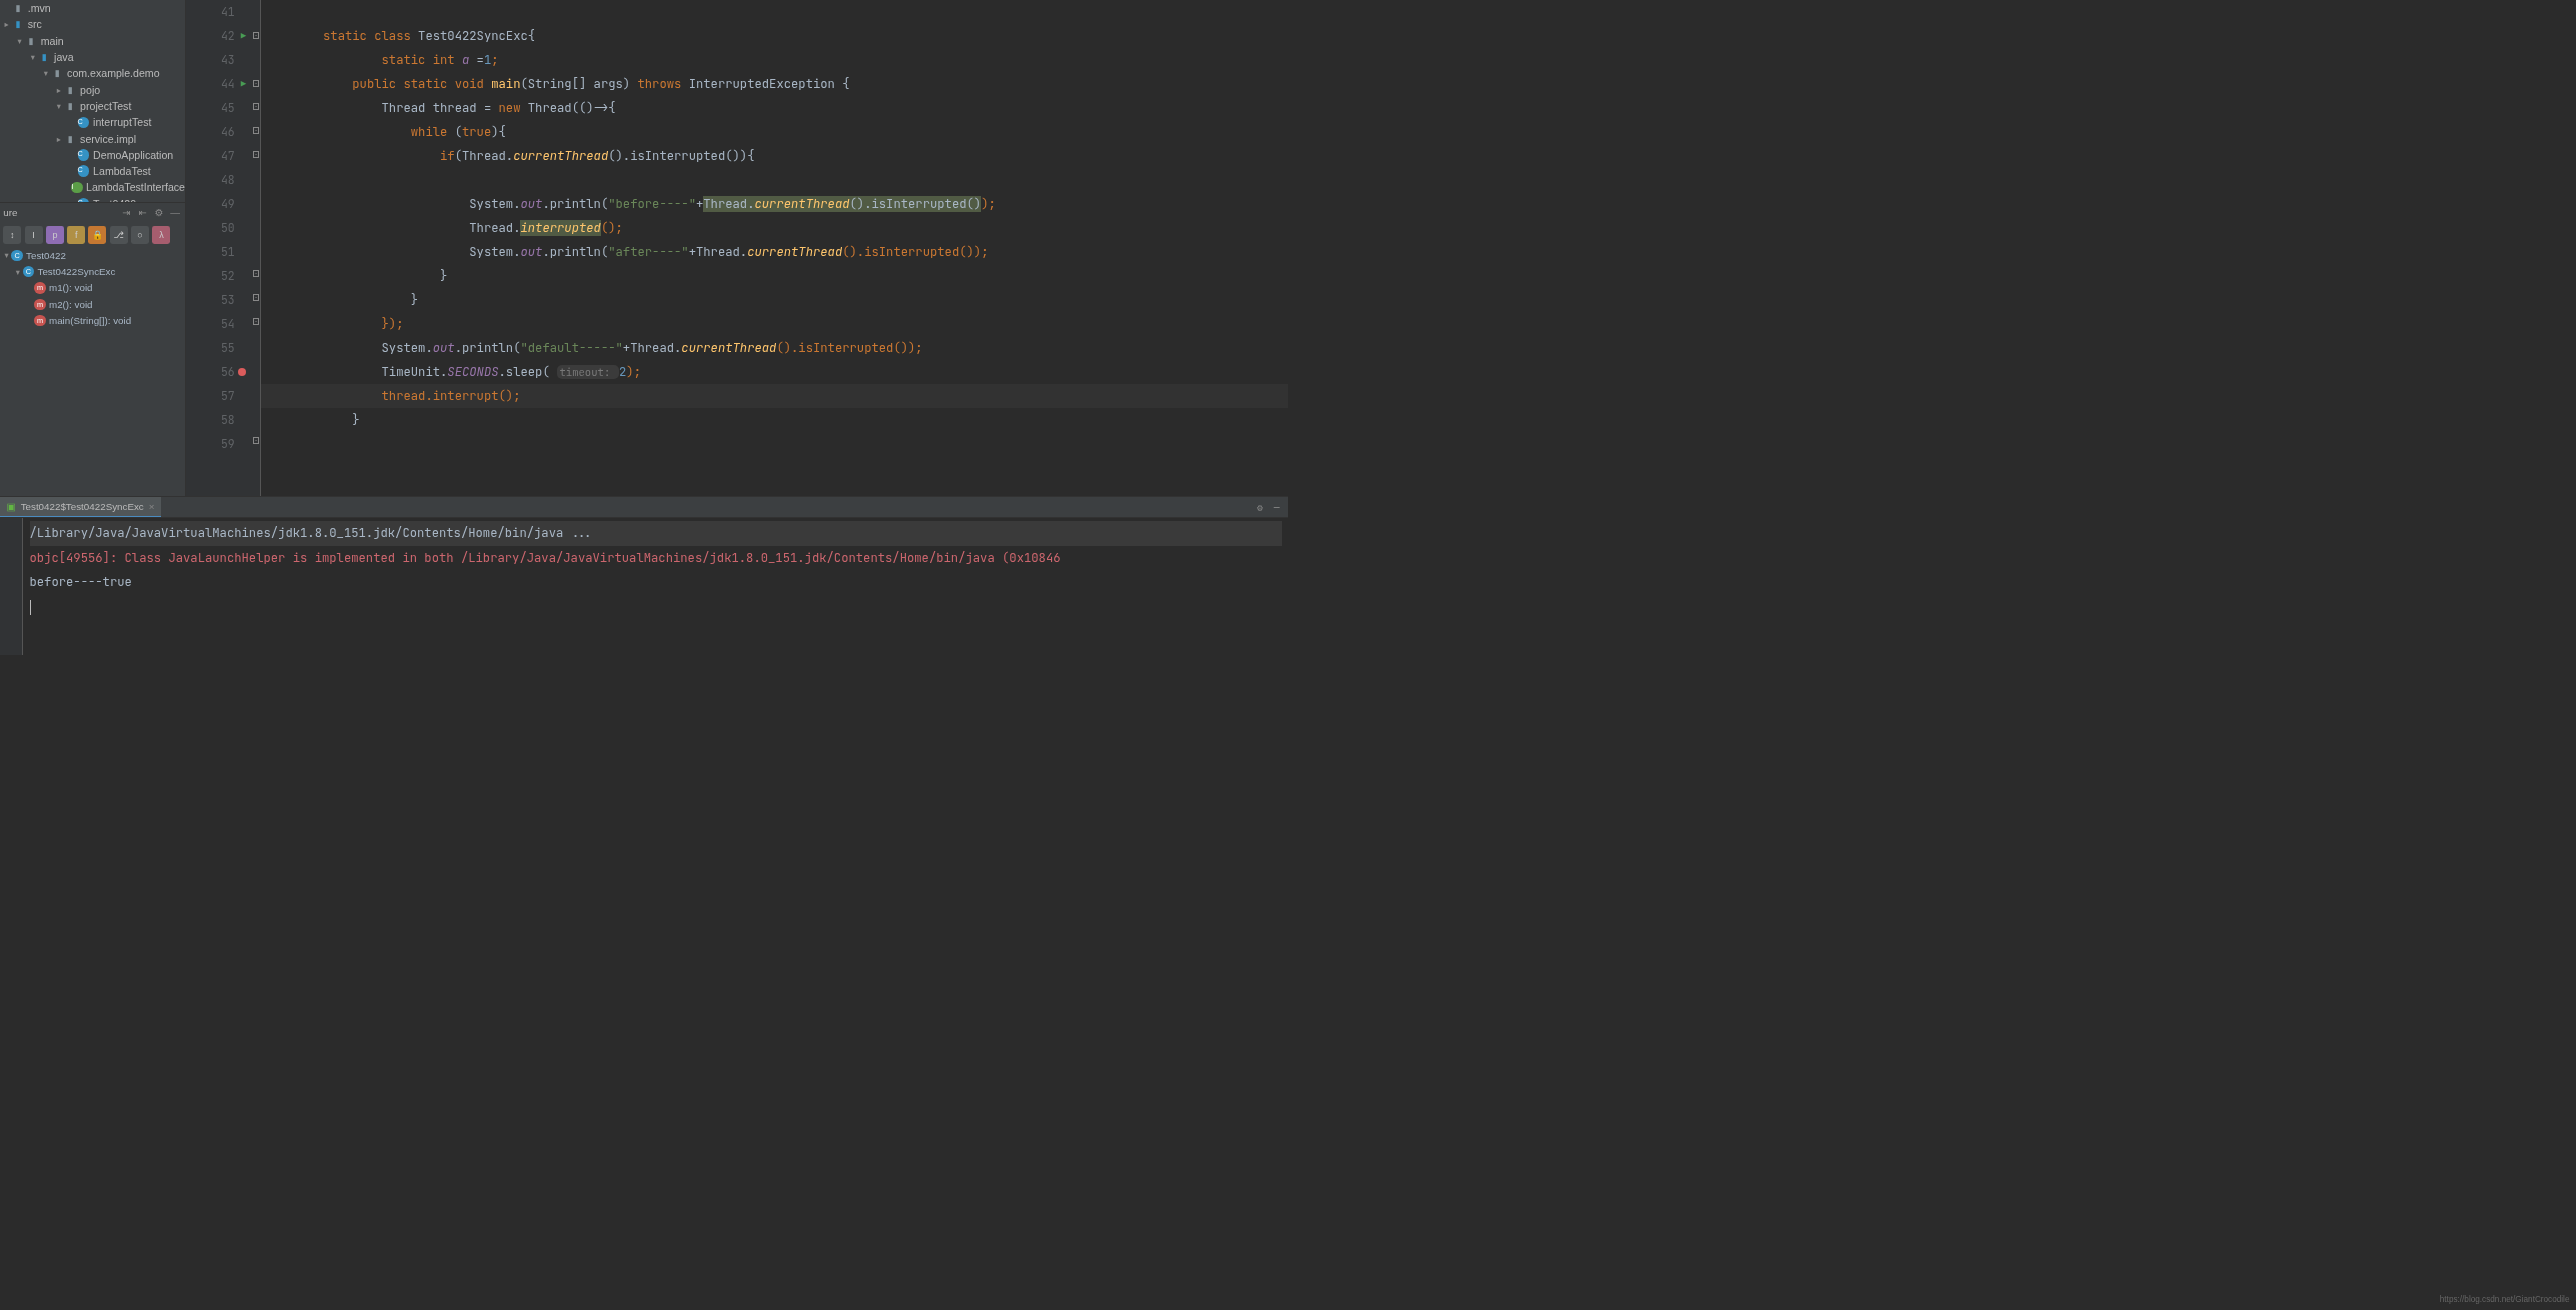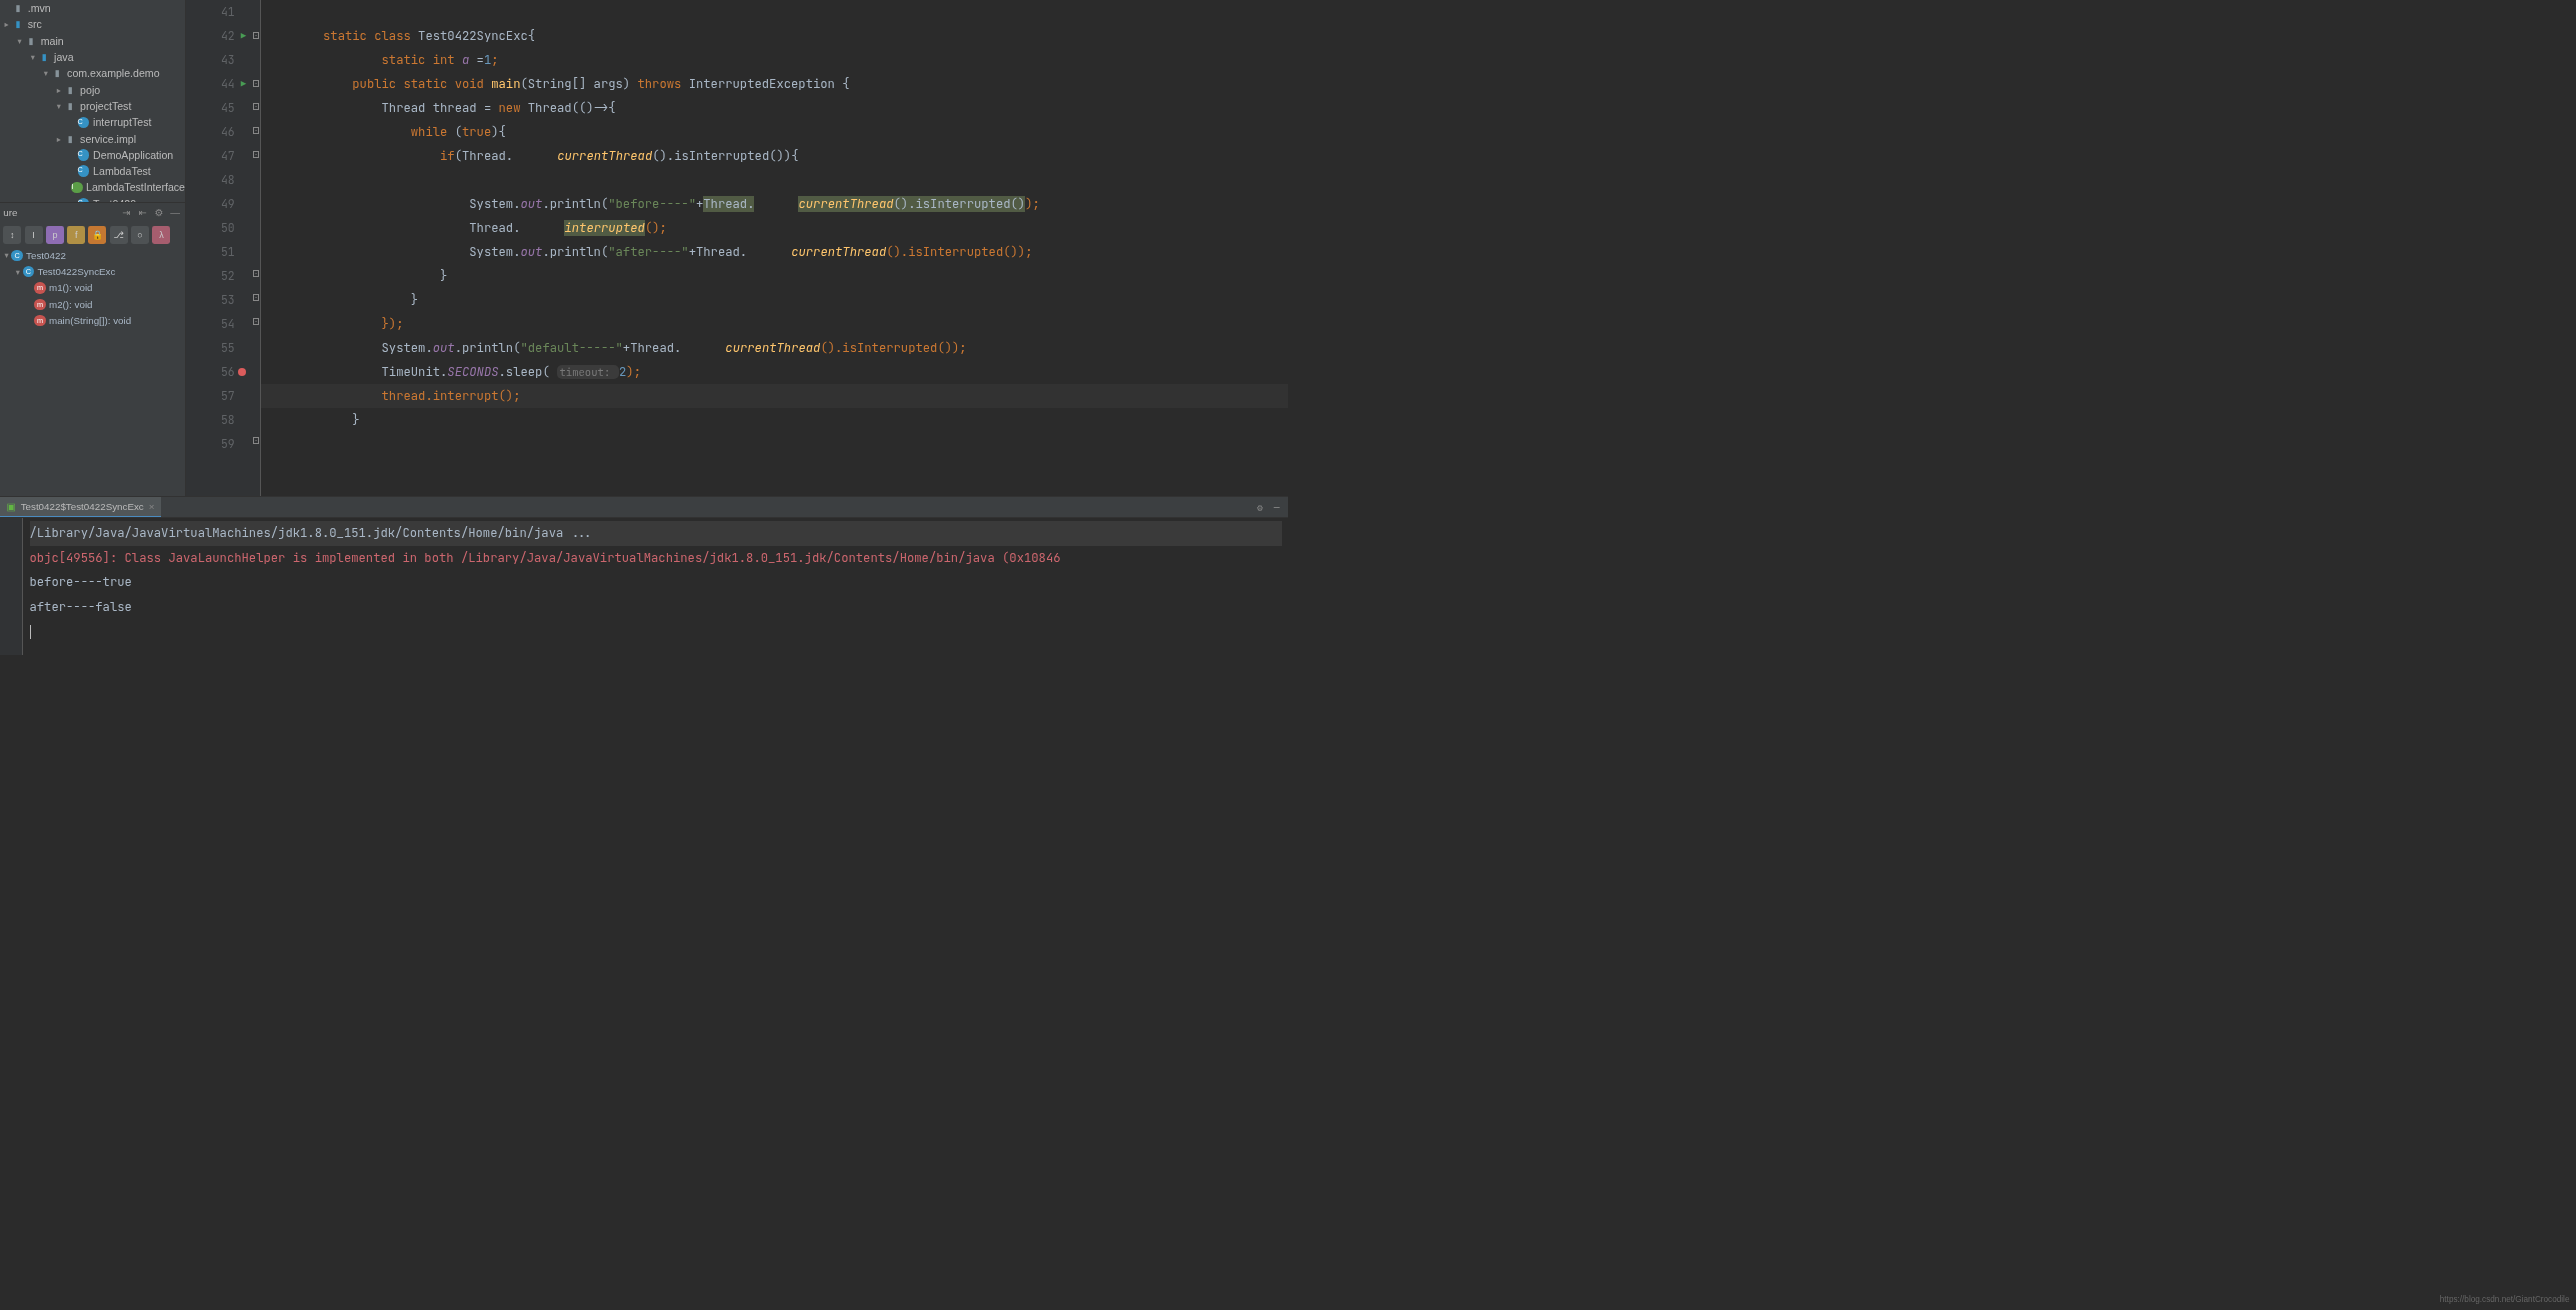--- a/index.html
+++ b/index.html
@@ -177,21 +177,21 @@
     background: #323232;
     margin-left: -33px;
     padding-left: 33px;
   }
   .hl {
     background: #515b44;
   }
   .kw { color: #cc7832; }
   .str { color: #6a8759; }
   .num { color: #6897bb; }
-  .fn { color: #ffc66d; font-style: italic; margin-left: 44px; }
+  .fn { color: #ffc66d; font-style: italic; }
   .fld { color: #9876aa; font-style: italic; }
   .mth { color: #ffc66d; }
   .hint { color: #787878; background: #3b3b3b; padding: 0 2.4px; border-radius:5px; font-size:10.6px; }
   .console-panel {
     height: 159px;
     background: #2b2b2b;
     border-top: 0.8px solid #323232;
     display: flex;
     flex-direction: column;
   }
@@ -453,21 +453,20 @@
         <span>⚙</span>
         <span>—</span>
       </div>
     </div>
     <div class="console-body">
       <div class="console-gutter"></div>
       <div class="console-out" id="console-out">
           <div class="dim">/Library/Java/JavaVirtualMachines/jdk1.8.0_151.jdk/Contents/Home/bin/java ...</div>
           <div class="err">objc[49556]: Class JavaLaunchHelper is implemented in both /Library/Java/JavaVirtualMachines/jdk1.8.0_151.jdk/Contents/Home/bin/java (0x10846</div>
           <div>before----true</div>
-          <div>after----false</div>
           <div><span class="cursor"></span></div>
         </div>
     </div>
   </div>
 </div>
 
 <div class="watermark">https://blog.csdn.net/GiantCrocodile</div>
 
 
 </body></html>

